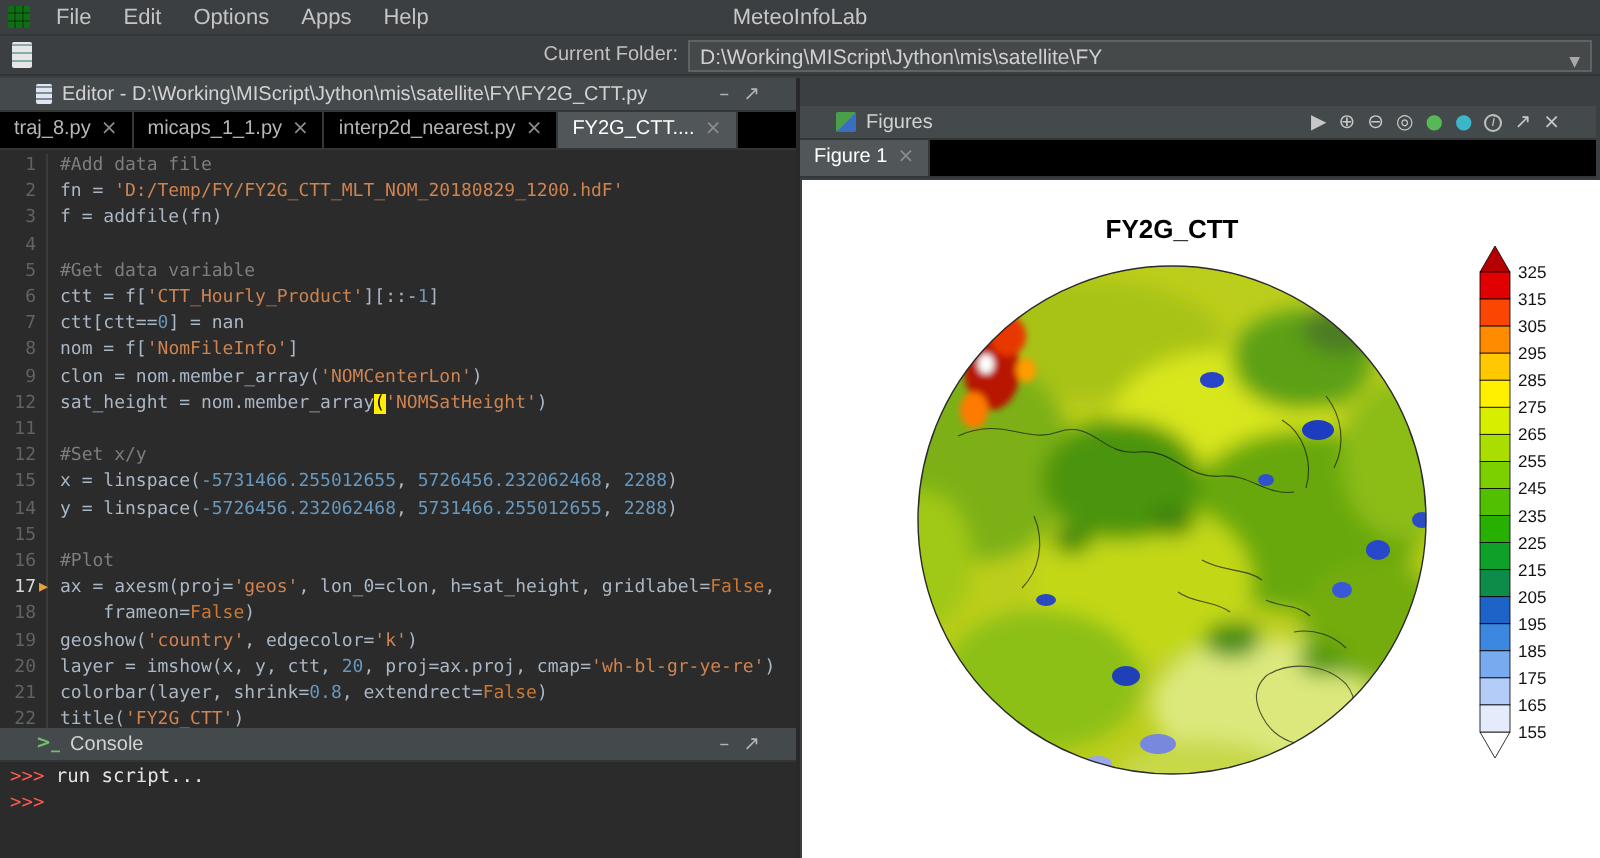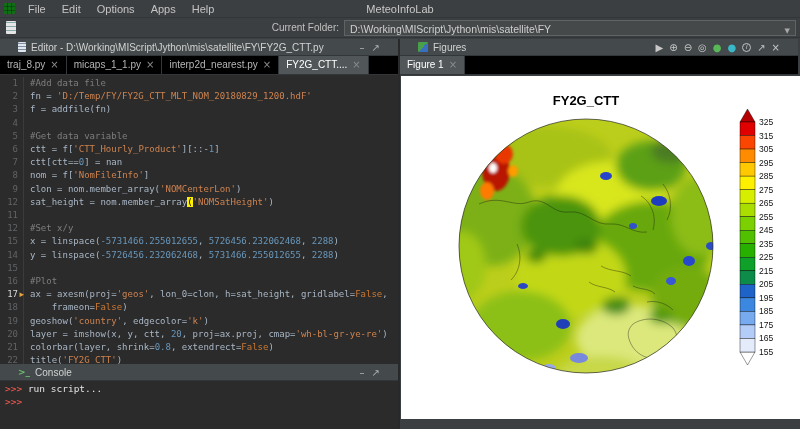--- a/index.html
+++ b/index.html
@@ -25,21 +25,21 @@
                  background-image:repeating-linear-gradient(0deg,transparent 0 3px,#8aa 3px 4px); }
   .folder-group { margin-left:auto; display:flex; align-items:center; gap:5px; }
   .folder-label { color:#c0c0c0; font-size:10px; }
   .folder-combo { width:452px; height:16px; background:#45494a; border:1px solid #5e6365;
                   display:flex; align-items:flex-end; padding:0 5px; color:#cfcfcf; font-size:10.5px; }
   .folder-combo .chev { margin-left:auto; font-size:7px; color:#a8a8a8; }
 
   
   .main { position:absolute; top:39px; left:0; right:0; bottom:0; display:flex; }
   .left-panel  { width:400px; display:flex; flex-direction:column; border-right:2px solid #27292b; }
-  .right-panel { width:398px; display:flex; flex-direction:column; }
+  .right-panel { width:398px; display:flex; flex-direction:column;margin-top:14px; }
 
   .panel-titlebar { height:17px; background:#44494b; display:flex; align-items:center;
                     padding:0 18px; gap:5px; font-size:10px; color:#d2d2d2;
                     border-bottom:1px solid #333638; flex:0 0 auto; }
   .panel-titlebar .title-text { white-space:nowrap; overflow:hidden; text-overflow:ellipsis; }
   .win-icons { margin-left:auto; display:flex; gap:7px; font-size:10px; color:#b4b4b4; }
   .win-icons span { cursor:default; }
   .doc-icon { width:8px; height:10px; background:#dfe6ee; border-radius:1px; flex:0 0 auto;
               background-image:repeating-linear-gradient(0deg,transparent 0 2px,#7d8ea0 2px 3px); }
   .term-icon { color:#6ec06e; font-weight:bold; font-size:9px; }

